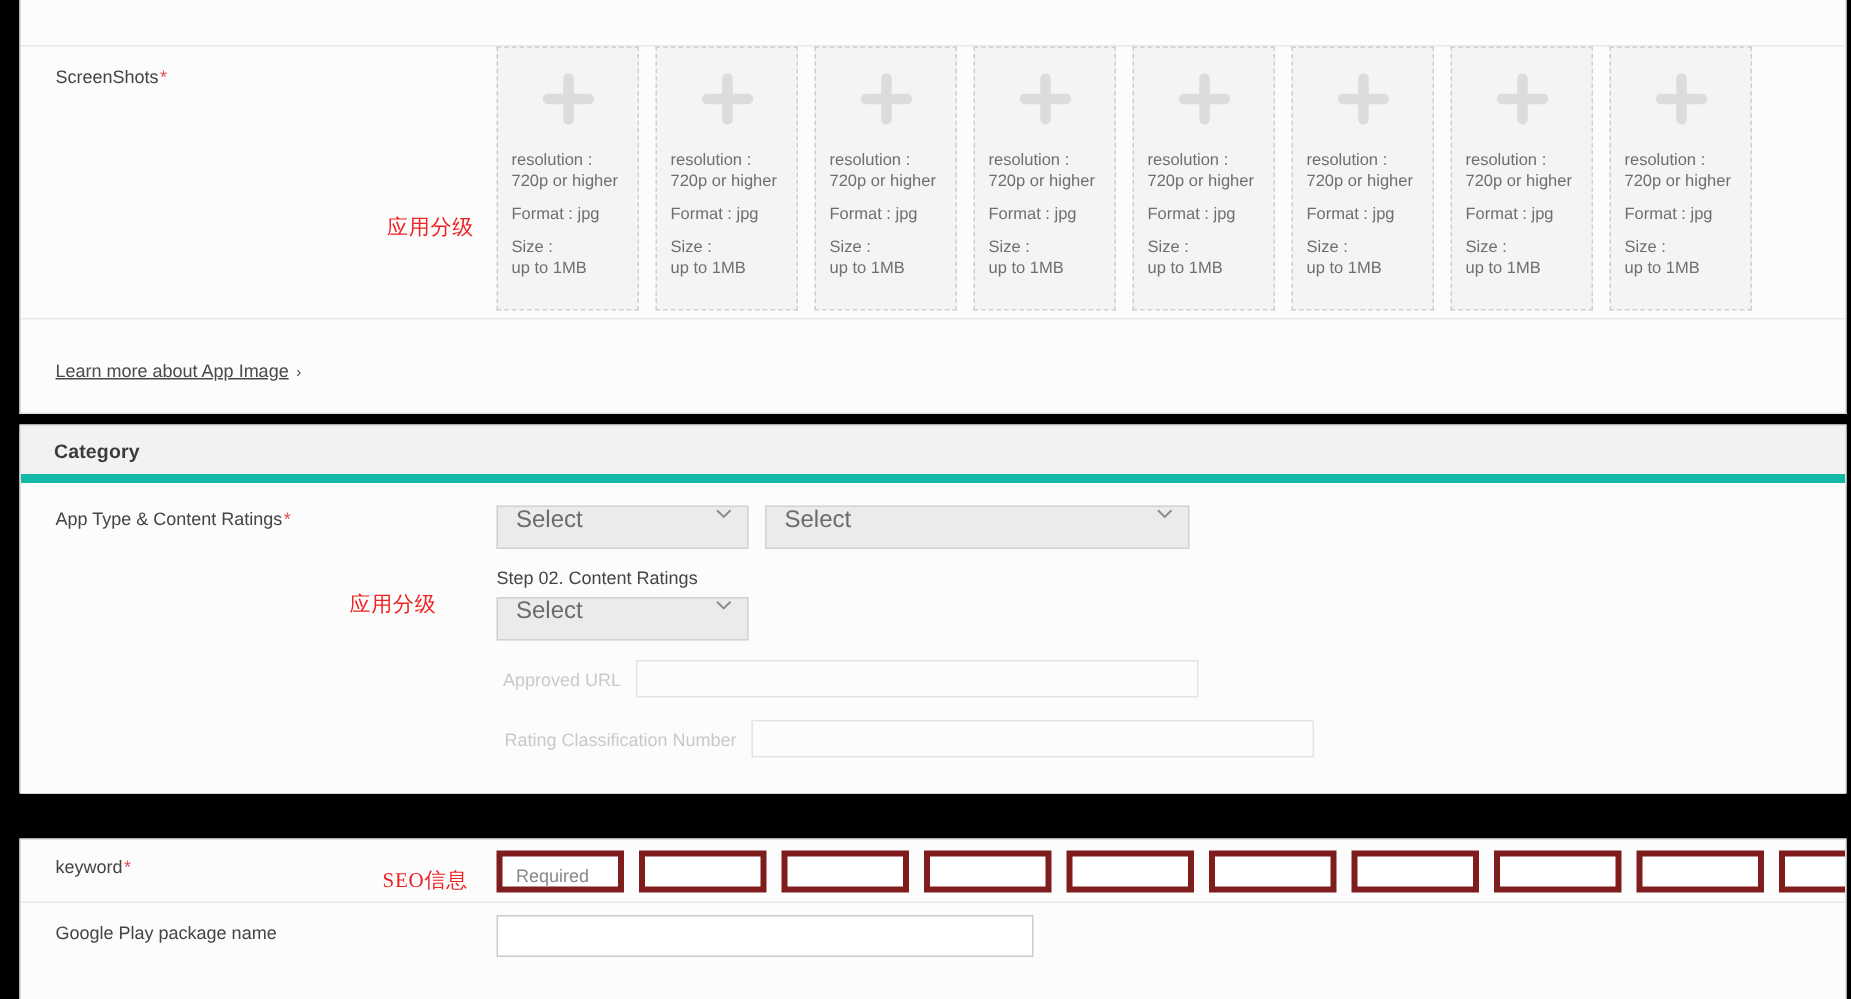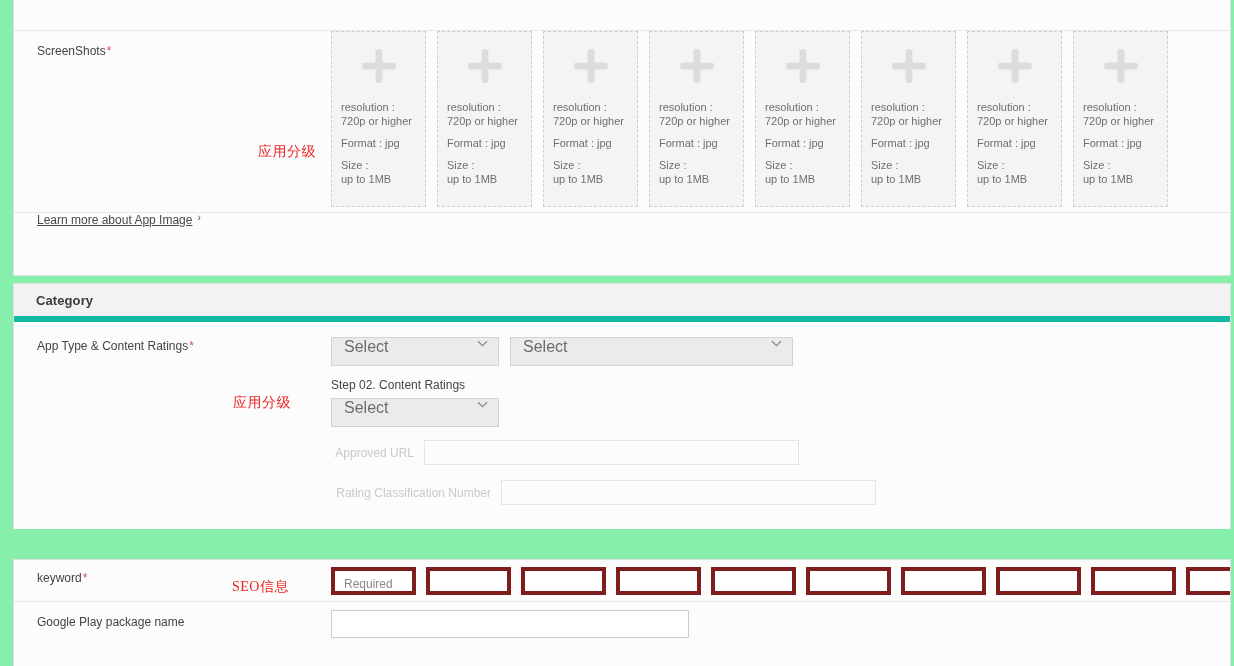--- a/index.html
+++ b/index.html
@@ -7,21 +7,21 @@
     margin: 0; padding: 0;
     width: 1234px; height: 666px;
     background: #ffffff;
     font-family: "Liberation Sans", "DejaVu Sans", sans-serif;
     overflow: hidden;
   }
   .page {
     position: relative;
     width: 1234px;
     height: 666px;
-    background: #86efac;
+    background: #000000;
   }
 
   
   .panel {
     position: absolute;
     left: 13px;
     background: #fcfcfc;
     border: 1px solid #e0e0e0;
     border-top: none;
   }
@@ -88,21 +88,21 @@
     color: #6f6f6f;
     line-height: 14px;
   }
   .card .meta .blk { margin-bottom: 8px; }
   .card .meta .blk:last-child { margin-bottom: 0; }
 
   
   .learn-bar {
     height: 42px;
     display: flex;
-    align-items: flex-start;
+    align-items: flex-end;
     padding-left: 23px;
     background: #fcfcfc;
     border-top: 1px solid #e8e8e8;
   }
   .learn-link {
     font-size: 12px;
     color: #4a4a4a;
     text-decoration: underline;
     cursor: pointer;
   }
@@ -454,14 +454,14 @@
         <span class="lbl">Google Play package name</span>
       </div>
       <div class="row-field" style="padding-top:8px;">
         <div class="gp-input"></div>
       </div>
     </div>
   </div>
 
 <div class="anno" style="left: 258px; top: 143px;">应用分级</div>
     <div class="anno" style="left: 233px; top: 394px;">应用分级</div>
-    <div class="anno" style="left: 232px; top: 578px;">SEO信息</div>
+    <div class="anno" style="left: 255px; top: 578px;">SEO信息</div>
   </div>
 
 </body></html>

